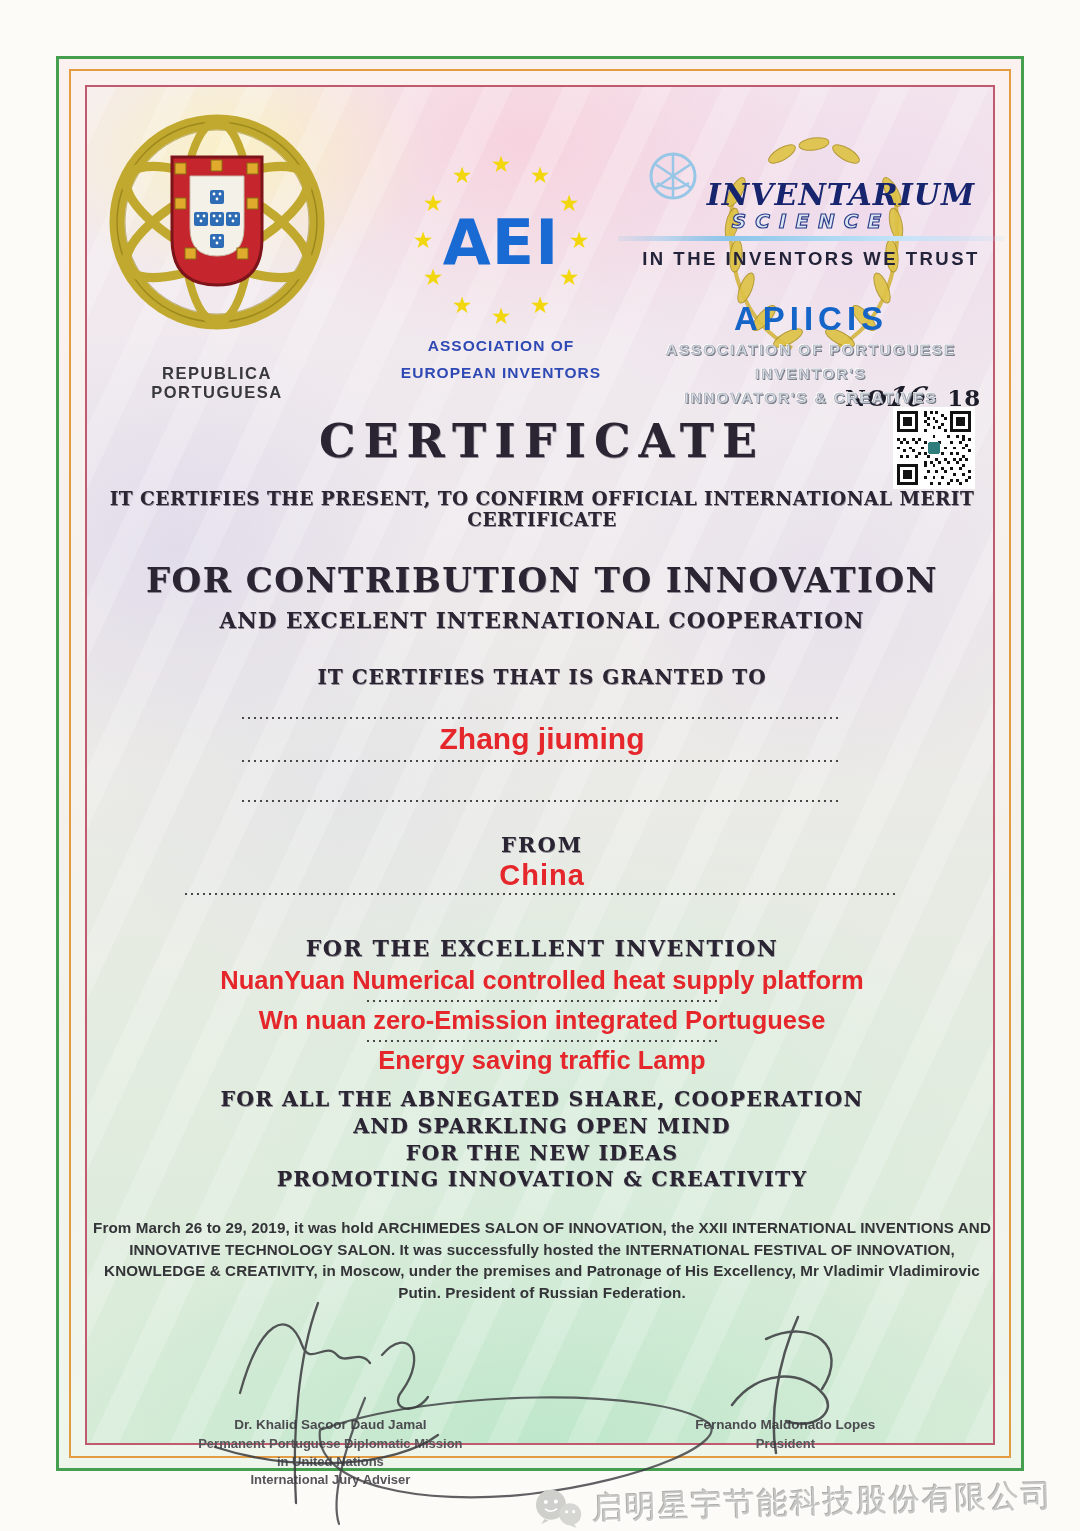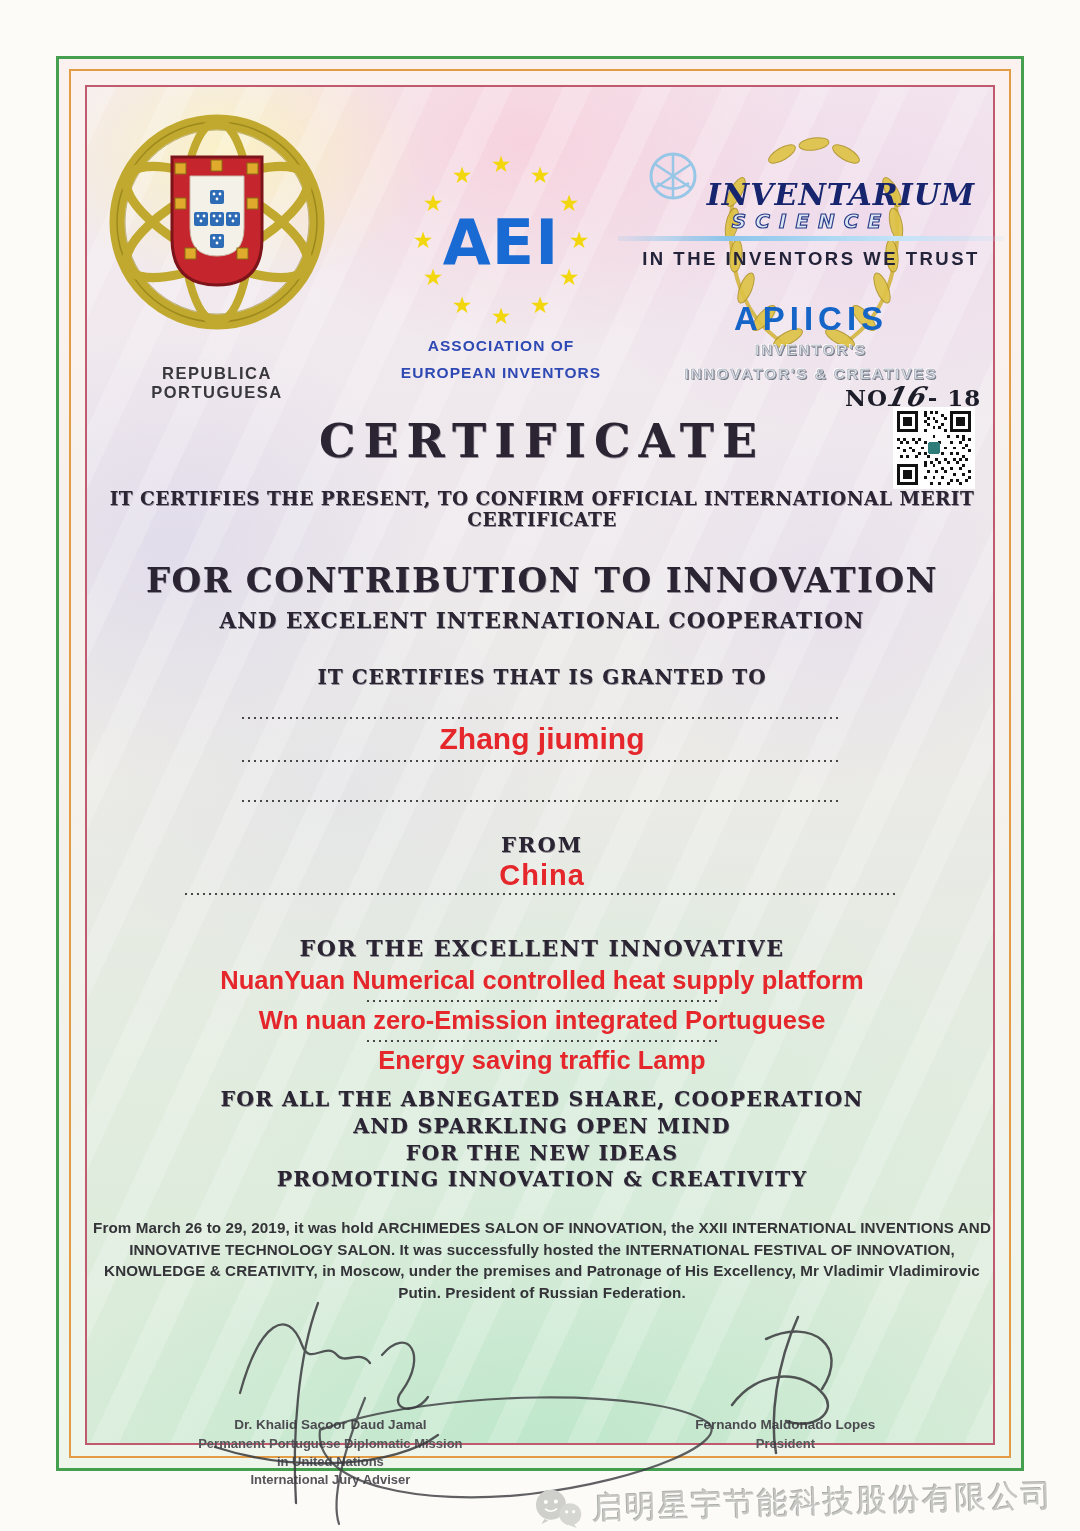--- a/index.html
+++ b/index.html
@@ -210,20 +210,21 @@
         <line x1="8" y1="14" x2="44" y2="38" stroke="#97c6e6" stroke-width="2.5"></line>
         <line x1="44" y1="14" x2="8" y2="38" stroke="#97c6e6" stroke-width="2.5"></line>
         <path d="M10 33 Q26 44 42 33" fill="none" stroke="#97c6e6" stroke-width="2.5"></path>
       </svg>
       <span class="inv-title">INVENTARIUM</span>
     </div>
     <div class="inv-science">SCIENCE</div>
     <div class="inv-swoosh"></div>
     <div class="inv-motto">IN THE INVENTORS WE TRUST</div>
     <div class="apiicis">APIICIS</div>
+    <div class="org-line">ASSOCIATION OF PORTUGUESE</div>
     <div class="org-line">INVENTOR'S</div>
     <div class="org-line">INNOVATOR'S &amp; CREATIVES</div>
   </div>
 
   <div class="cert-no"><span>NO</span><span class="hand">16</span><span>- 18</span>
   </div>
   <div class="qr">
     <svg width="74" height="74" viewBox="0 0 25 25" shape-rendering="crispEdges">
       <rect x="0" y="0" width="25" height="25" fill="#ffffff"></rect>
       <g fill="#111111">
@@ -255,21 +256,21 @@
 
     <div class="dots w-name"></div>
     <div class="red grant-name">Zhang jiuming</div>
     <div class="dots w-name"></div>
     <div class="dots w-name gap-line"></div>
 
     <div class="stamp from">FROM</div>
     <div class="red country">China</div>
     <div class="dots w-country"></div>
 
-    <div class="stamp excellent">FOR THE EXCELLENT INNOVATIVE</div>
+    <div class="stamp excellent">FOR THE EXCELLENT INVENTION</div>
     <div class="red inv-item">NuanYuan Numerical controlled heat supply platform</div>
     <div class="dots w-inv dots-inv"></div>
     <div class="red inv-item">Wn nuan zero-Emission integrated Portuguese</div>
     <div class="dots w-inv dots-inv"></div>
     <div class="red inv-item">Energy saving traffic Lamp</div>
 
     <div class="dedication stamp">
       <div>FOR ALL THE ABNEGATED SHARE, COOPERATION</div>
       <div>AND SPARKLING OPEN MIND</div>
       <div>FOR THE NEW IDEAS</div>

